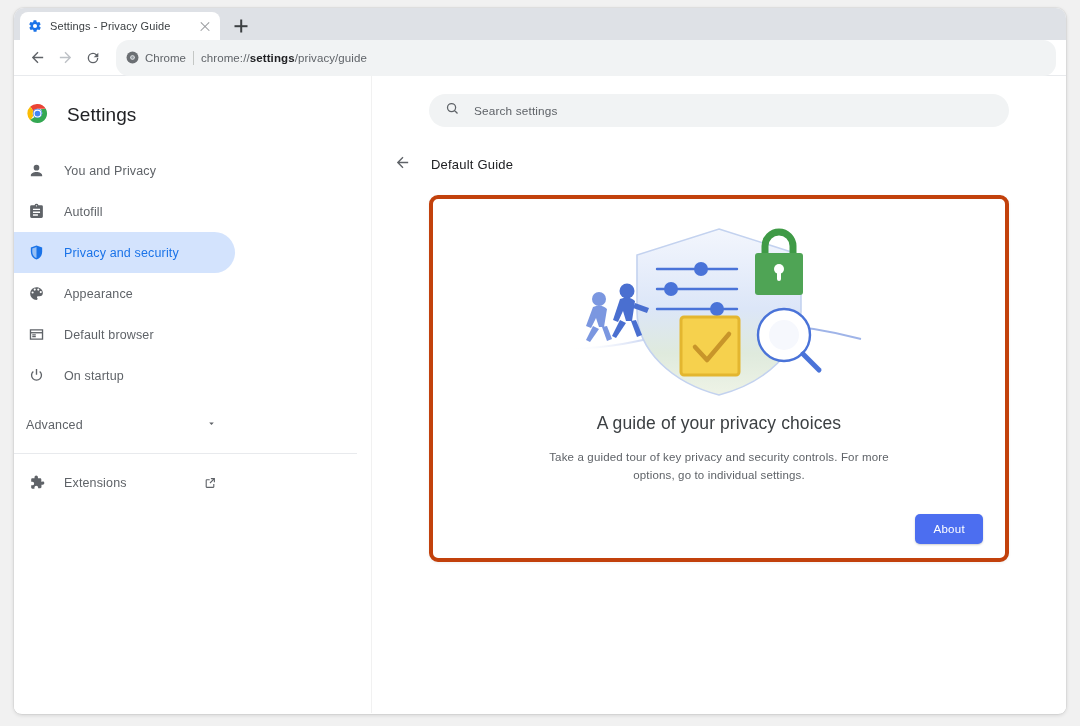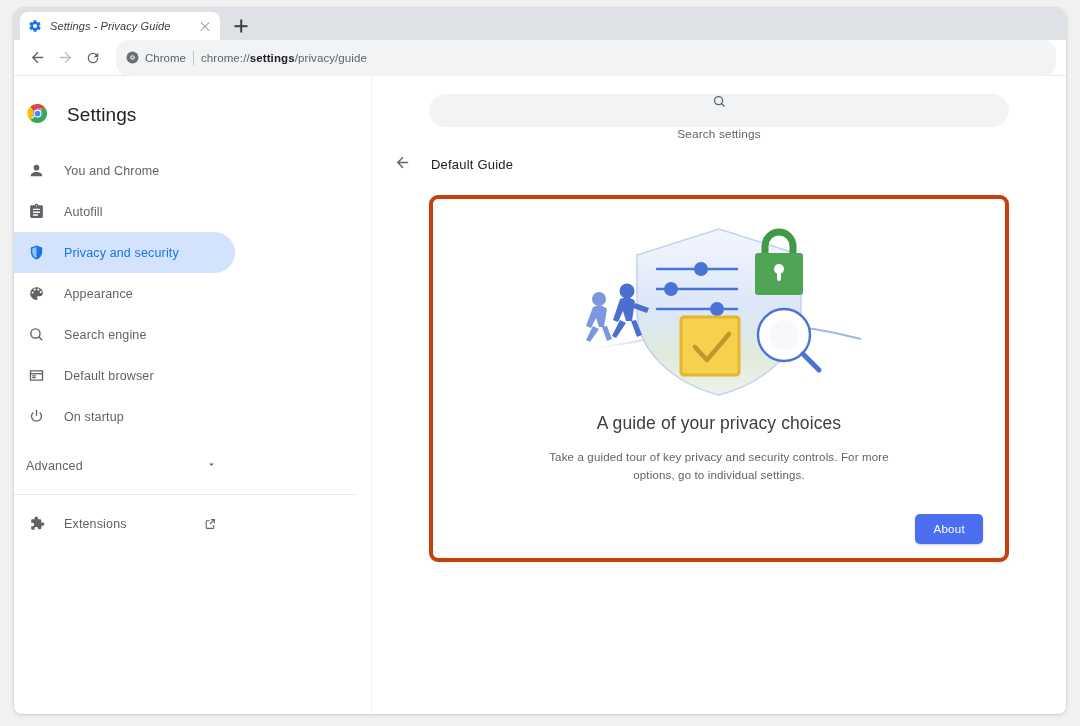--- a/index.html
+++ b/index.html
@@ -23,21 +23,20 @@
   }
 
   
   .tabstrip {
     position: relative;
     height: 32px;
     background: #dee1e6;
     padding-top: 20px;
     display: flex;
     align-items: flex-end;
-    font-style: italic;
   }
   .tab {
     position: relative;
     margin-left: 6px;
     height: 28px;
     width: 200px;
     background: #ffffff;
     border-radius: 8px 8px 0 0;
     display: flex;
     align-items: center;
@@ -176,21 +175,20 @@
   .searchbar {
     margin: 6px auto 0;
     width: 580px;
     height: 33px;
     background: #f1f3f4;
     border-radius: 17px;
     display: flex;
     align-items: center;
     gap: 14px;
     padding: 0 16px;
-    flex-direction: column;
   }
   .searchbar .ph { font-size: 11.8px; color: #5f6368; letter-spacing: .15px; }
 
   .pgheader {
     display: flex; align-items: center;
     gap: 20px;
     margin: 27px 0 0 22px;
   }
   .pgheader .ttl { font-size: 13px; color: #202124; letter-spacing: .2px; }
 
@@ -307,21 +305,21 @@
         </div>
 
         <div class="navlist">
 
           <div class="navitem">
             <span class="ico">
               <svg width="17" height="17" viewBox="0 0 24 24">
                   <path fill="currentColor" d="M12 12a4 4 0 100-8 4 4 0 000 8zm0 2c-4.4 0-8 2.2-8 4.5V20h16v-1.5c0-2.3-3.6-4.5-8-4.5z"></path>
                 </svg>
             </span>
-            <span class="lbl">You and Chrome</span>
+            <span class="lbl">You and Privacy</span>
           </div>
 
           <div class="navitem">
             <span class="ico">
               <svg width="17" height="17" viewBox="0 0 24 24">
                   <path fill="currentColor" d="M19 3h-4.2a3 3 0 00-5.6 0H5a2 2 0 00-2 2v14a2 2 0 002 2h14a2 2 0 002-2V5a2 2 0 00-2-2zm-7 0a1 1 0 110 2 1 1 0 010-2zM7 8h10v2H7V8zm0 4h10v2H7v-2zm0 4h7v2H7v-2z"></path>
                 </svg>
             </span>
             <span class="lbl">Autofill</span>
           </div>
@@ -338,28 +336,20 @@
 
           <div class="navitem">
             <span class="ico">
               <svg width="17" height="17" viewBox="0 0 24 24">
                   <path fill="currentColor" d="M12 3a9 9 0 000 18c.8 0 1.5-.7 1.5-1.5 0-.4-.2-.8-.4-1-.3-.3-.4-.6-.4-1 0-.8.7-1.5 1.5-1.5H16a5 5 0 005-5c0-4.4-4-8-9-8zm-5.5 9a1.5 1.5 0 110-3 1.5 1.5 0 010 3zm3-4a1.5 1.5 0 110-3 1.5 1.5 0 010 3zm5 0a1.5 1.5 0 110-3 1.5 1.5 0 010 3zm3.5 3.5a1.5 1.5 0 110-3 1.5 1.5 0 010 3z"></path>
                 </svg>
             </span>
             <span class="lbl">Appearance</span>
           </div>
 
-          <div class="navitem">
-            <span class="ico">
-              <svg width="17" height="17" viewBox="0 0 24 24">
-                  <path fill="none" stroke="currentColor" stroke-width="2" d="M10.5 4a6.5 6.5 0 110 13 6.5 6.5 0 010-13zM15.3 15.3L20 20"></path>
-                </svg>
-            </span>
-            <span class="lbl">Search engine</span>
-          </div>
 
           <div class="navitem">
             <span class="ico">
               <svg width="17" height="17" viewBox="0 0 24 24">
                   <path fill="none" stroke="currentColor" stroke-width="1.9" d="M3.5 5.5h17v13h-17z"></path>
                   <path stroke="currentColor" stroke-width="1.9" d="M3.5 9.5h17"></path>
                   <path stroke="currentColor" stroke-width="1.6" d="M6 12.5h5M6 15h5"></path>
                 </svg>
             </span>
             <span class="lbl">Default browser</span>

